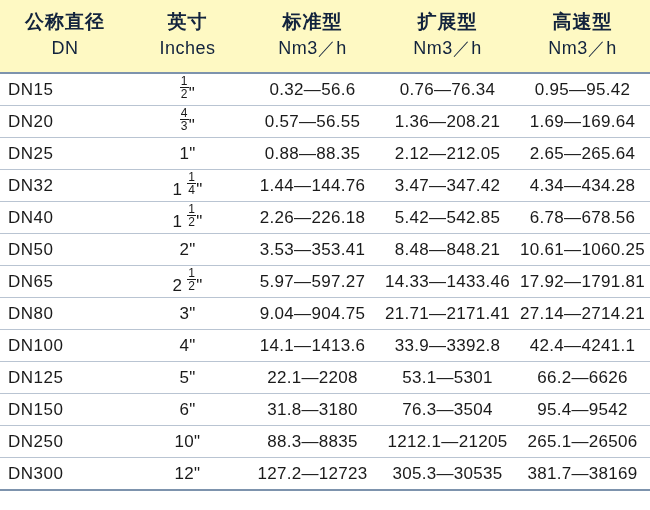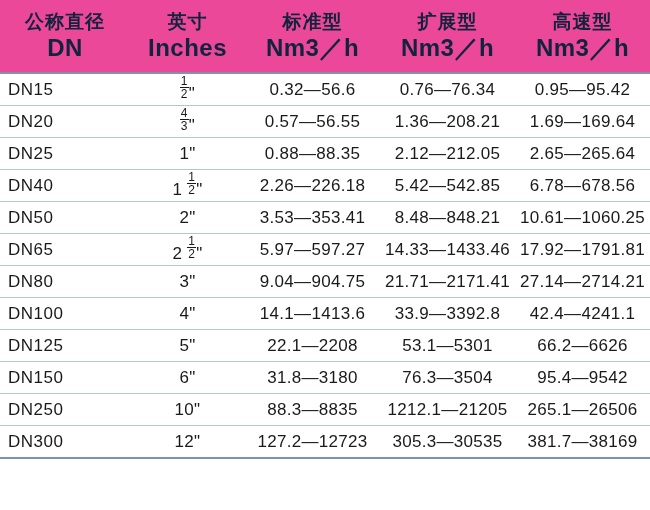--- a/index.html
+++ b/index.html
@@ -18,34 +18,34 @@
     border-collapse: collapse;
     table-layout: fixed;
   }
   .spec-table col.c0 { width: 130px; }
   .spec-table col.c1 { width: 115px; }
   .spec-table col.c2 { width: 135px; }
   .spec-table col.c3 { width: 135px; }
   .spec-table col.c4 { width: 135px; }
 
   thead th {
-    background: #ec4899;
+    background: #fef9c3;
     color: #12233d;
     font-weight: bold;
     font-size: 19px;
     line-height: 26px;
     padding: 9px 2px 11px 2px;
     text-align: center;
     vertical-align: middle;
     border: none;
   }
   thead th .unit {
     display: block;
-    font-size: 24px;
-    font-weight: bold;
+    font-size: 18px;
+    font-weight: normal;
     letter-spacing: 0.5px;
   }
   thead th .cn {
     display: block;
     letter-spacing: 1px;
   }
   thead tr {
     border-bottom: 2px solid #7d93ad;
   }
   tbody td {
@@ -137,20 +137,27 @@
         <td>1.69—169.64</td>
       </tr>
       <tr>
         <td class="dn">DN25</td>
         <td>1"</td>
         <td>0.88—88.35</td>
         <td>2.12—212.05</td>
         <td>2.65—265.64</td>
       </tr>
       <tr>
+        <td class="dn">DN32</td>
+        <td><span class="inch-wrap">1 <span class="frac"><span class="num">1</span><span class="den">4</span></span>"</span></td>
+        <td>1.44—144.76</td>
+        <td>3.47—347.42</td>
+        <td>4.34—434.28</td>
+      </tr>
+      <tr>
         <td class="dn">DN40</td>
         <td><span class="inch-wrap">1 <span class="frac"><span class="num">1</span><span class="den">2</span></span>"</span></td>
         <td>2.26—226.18</td>
         <td>5.42—542.85</td>
         <td>6.78—678.56</td>
       </tr>
       <tr>
         <td class="dn">DN50</td>
         <td>2"</td>
         <td>3.53—353.41</td>

